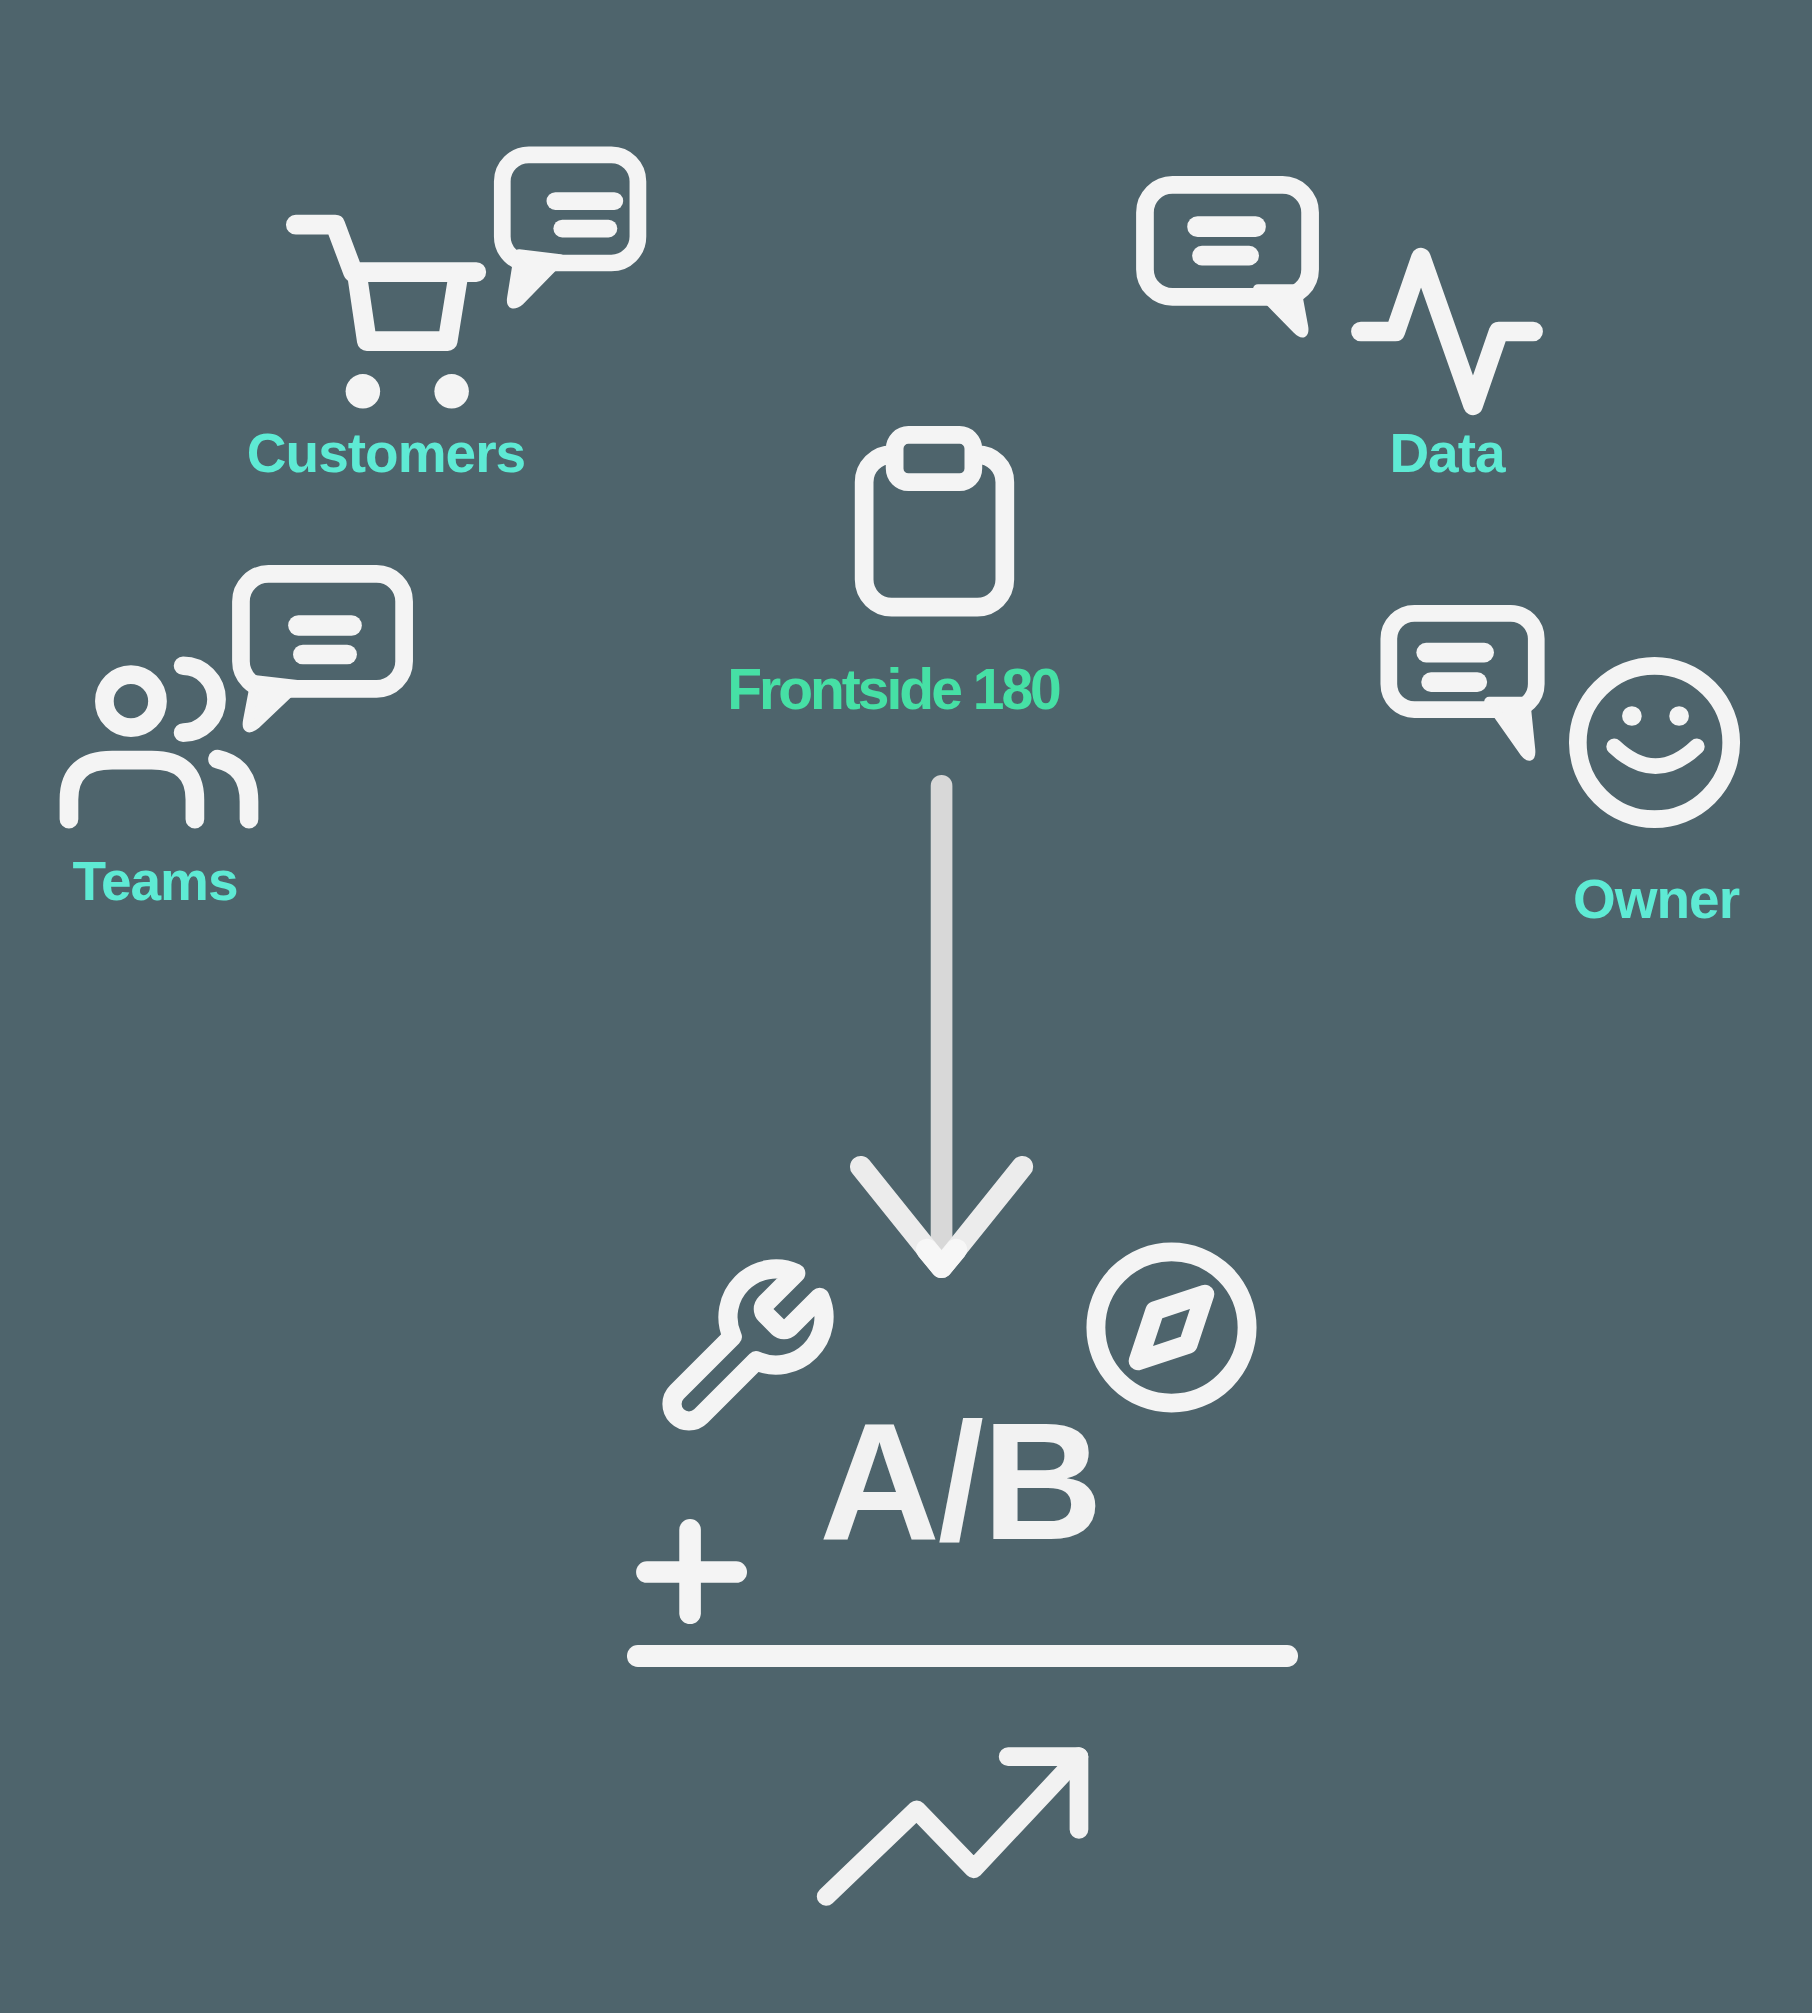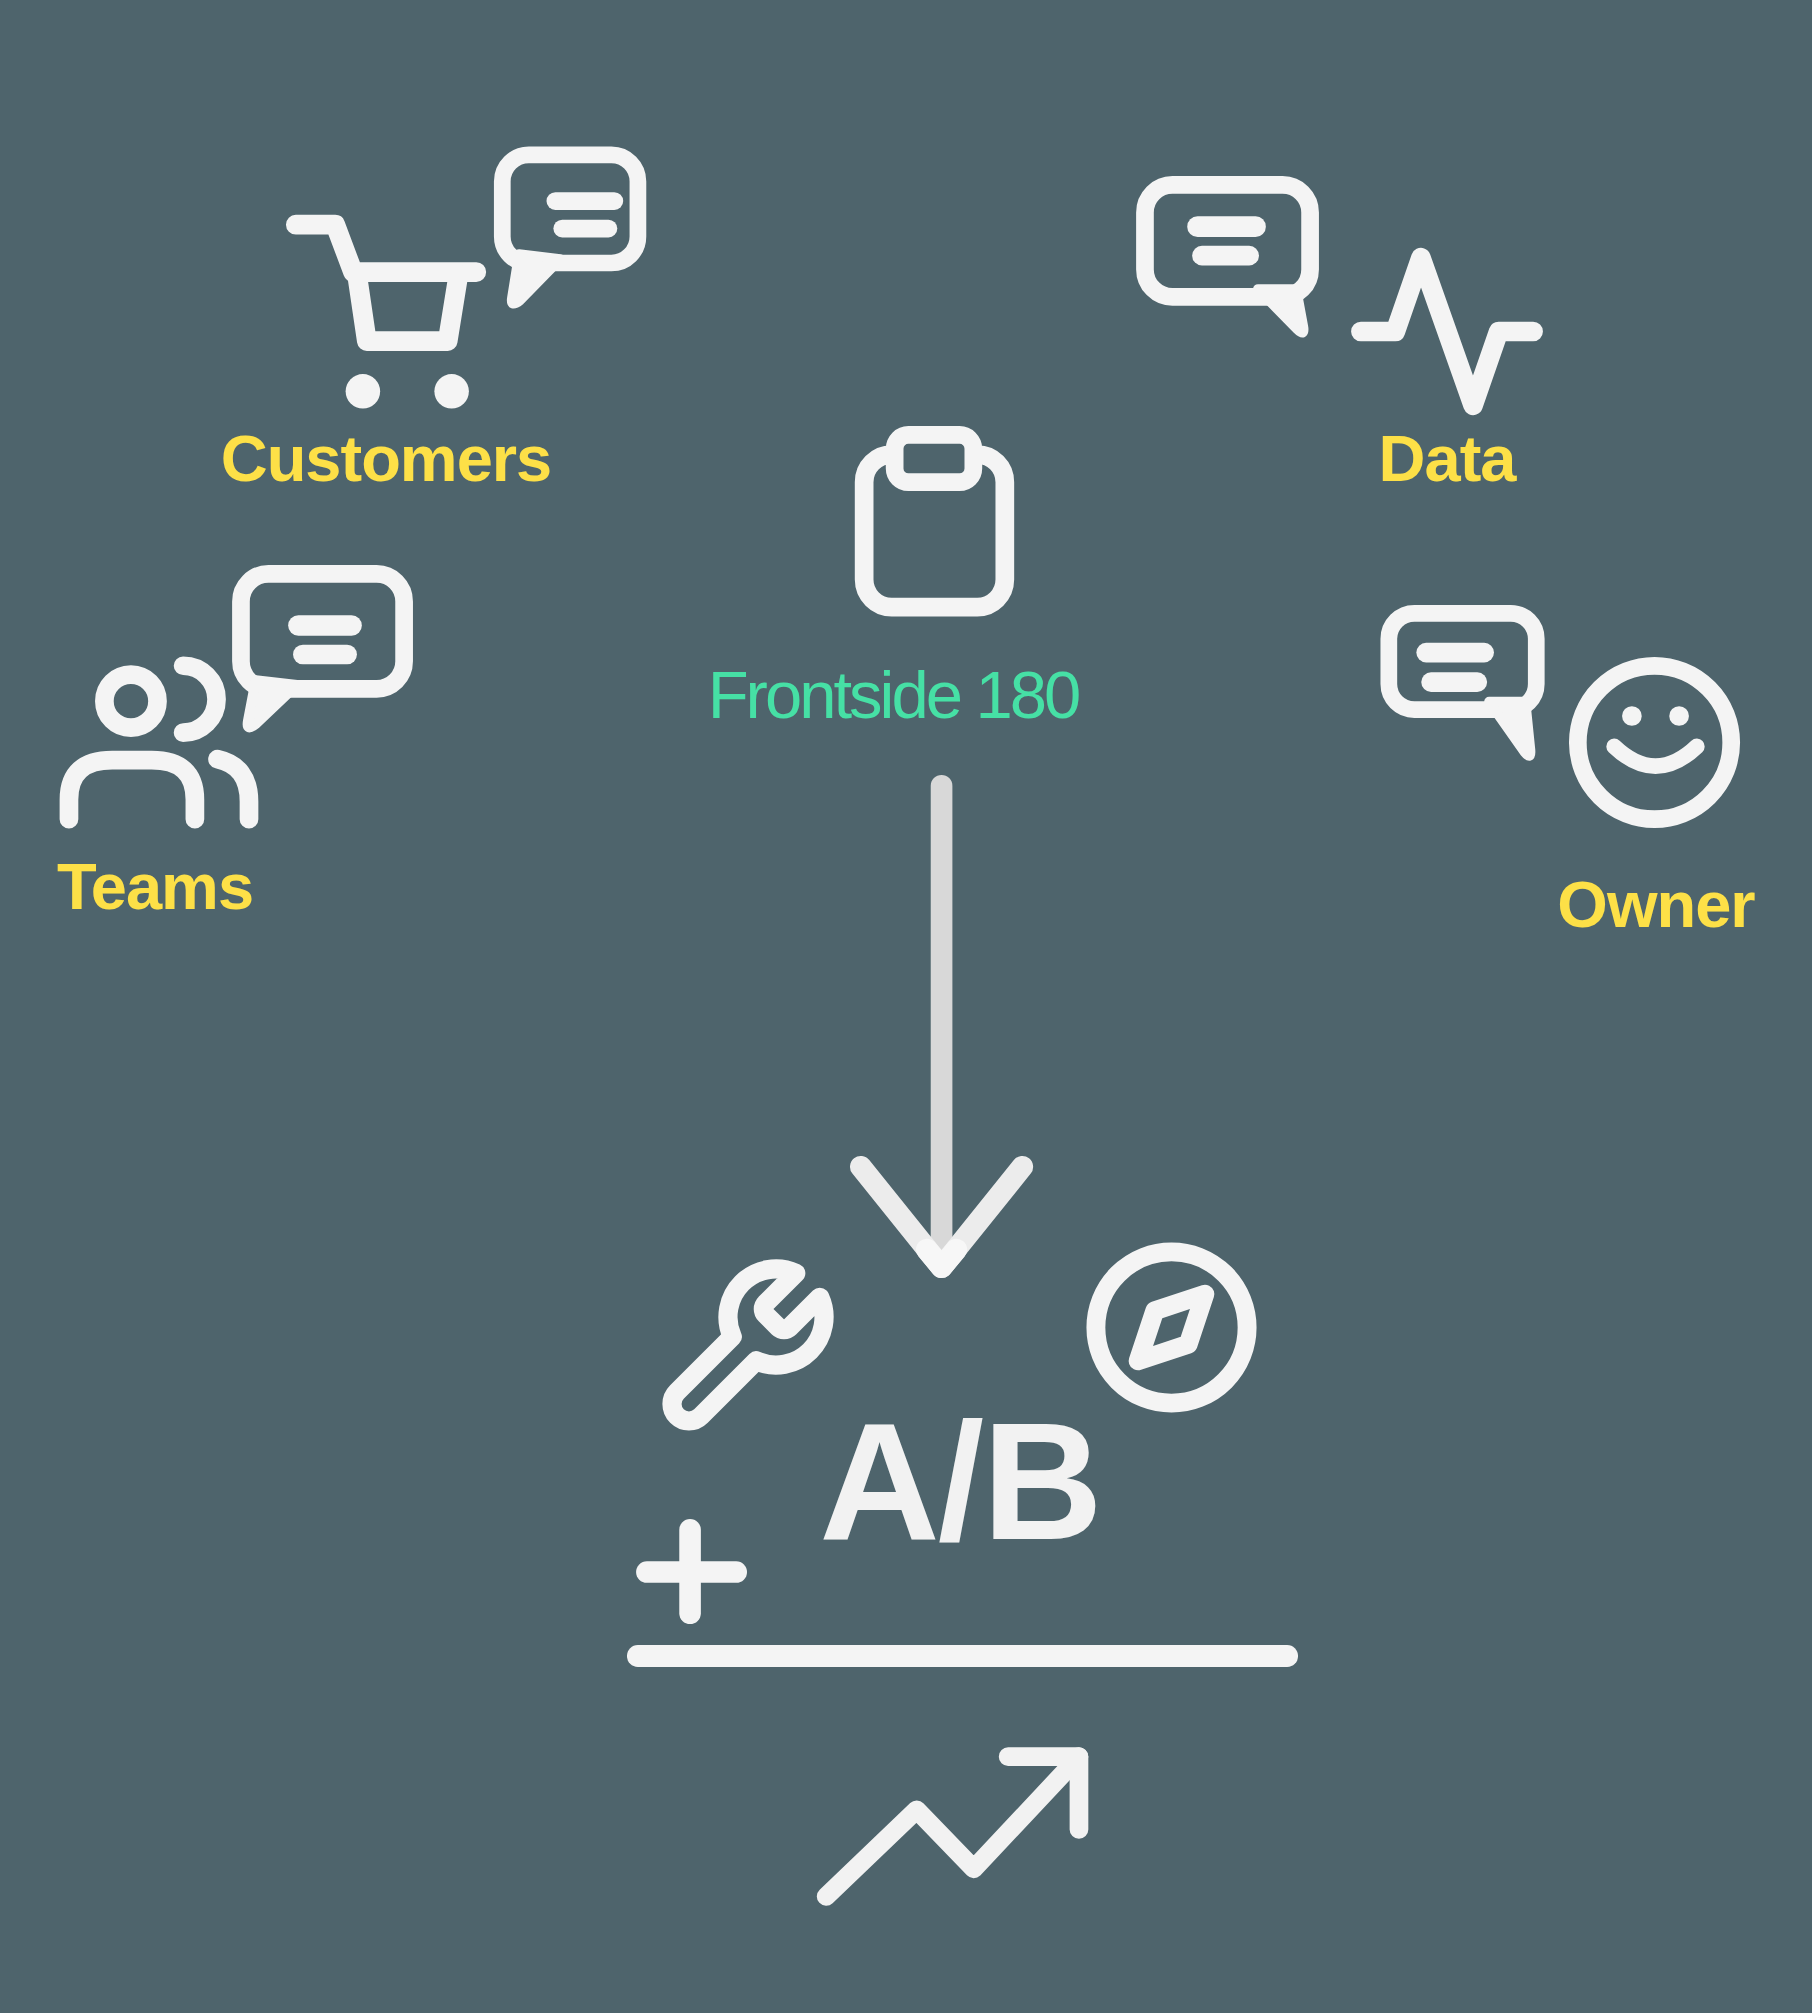--- a/index.html
+++ b/index.html
@@ -6,31 +6,31 @@
   body{font-family:"Liberation Sans", sans-serif;}
   #canvas{
     position:relative;
     width:1813px;height:2013px;
     overflow:hidden;
   }
   .abs{position:absolute;}
   .label{
     position:absolute;
     font-weight:700;
-    font-size:65px;
+    font-size:55px;
     letter-spacing:-1px;
-    color:#fde047;
+    color:#5eead4;
     line-height:1;
     transform:translateX(-50%);
     white-space:nowrap;
   }
   .title{
     position:absolute;
-    font-weight:400;
-    font-size:67px;
+    font-weight:700;
+    font-size:57px;
     letter-spacing:-3px;
     line-height:1;
     transform:translateX(-50%);
     white-space:nowrap;
   }
   .ab{
     position:absolute;
     font-weight:700;
     font-size:167px;
     letter-spacing:-2px;

